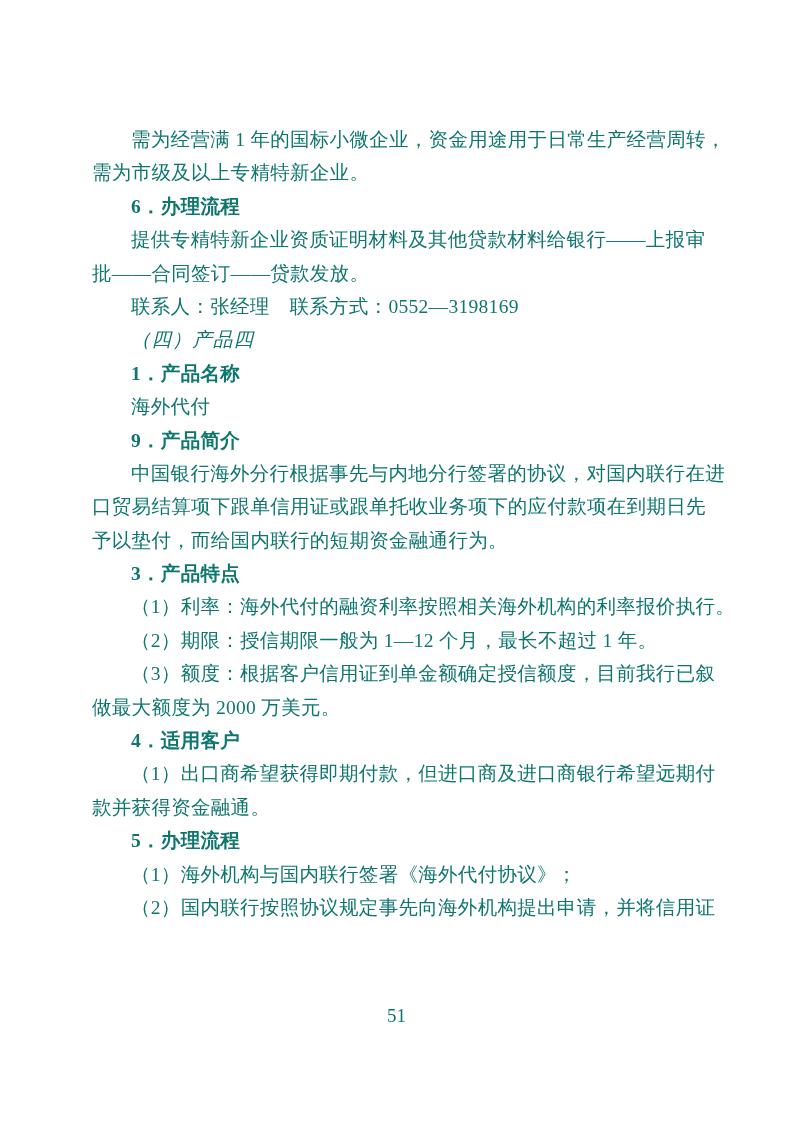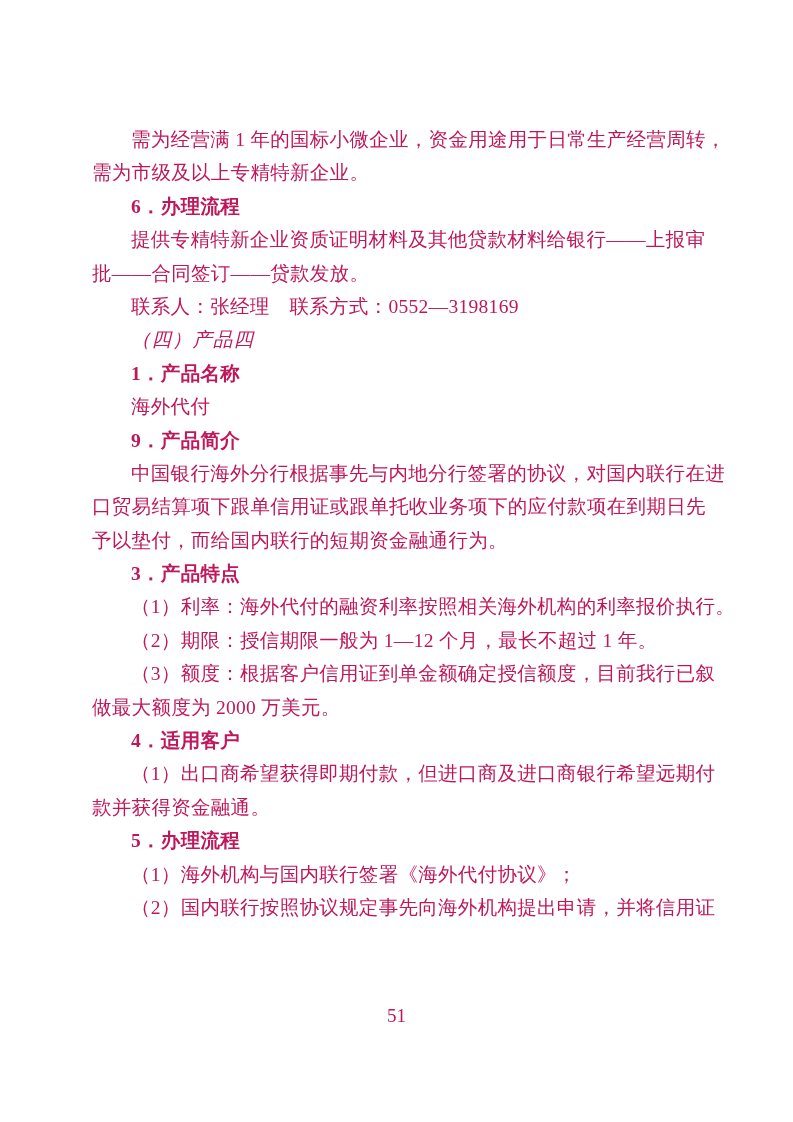--- a/index.html
+++ b/index.html
@@ -7,21 +7,21 @@
     padding: 0;
     background: #ffffff;
   }
   .page {
     position: relative;
     width: 793px;
     height: 1122px;
     background: #ffffff;
     overflow: hidden;
     font-family: "Liberation Serif", "DejaVu Serif", serif;
-    color: #be185d;
+    color: #0f766e;
   }
   .content {
     position: absolute;
     left: 92px;
     top: 123px;
     width: 616px;
   }
   .line {
     height: 33.4px;
     line-height: 33.4px;

